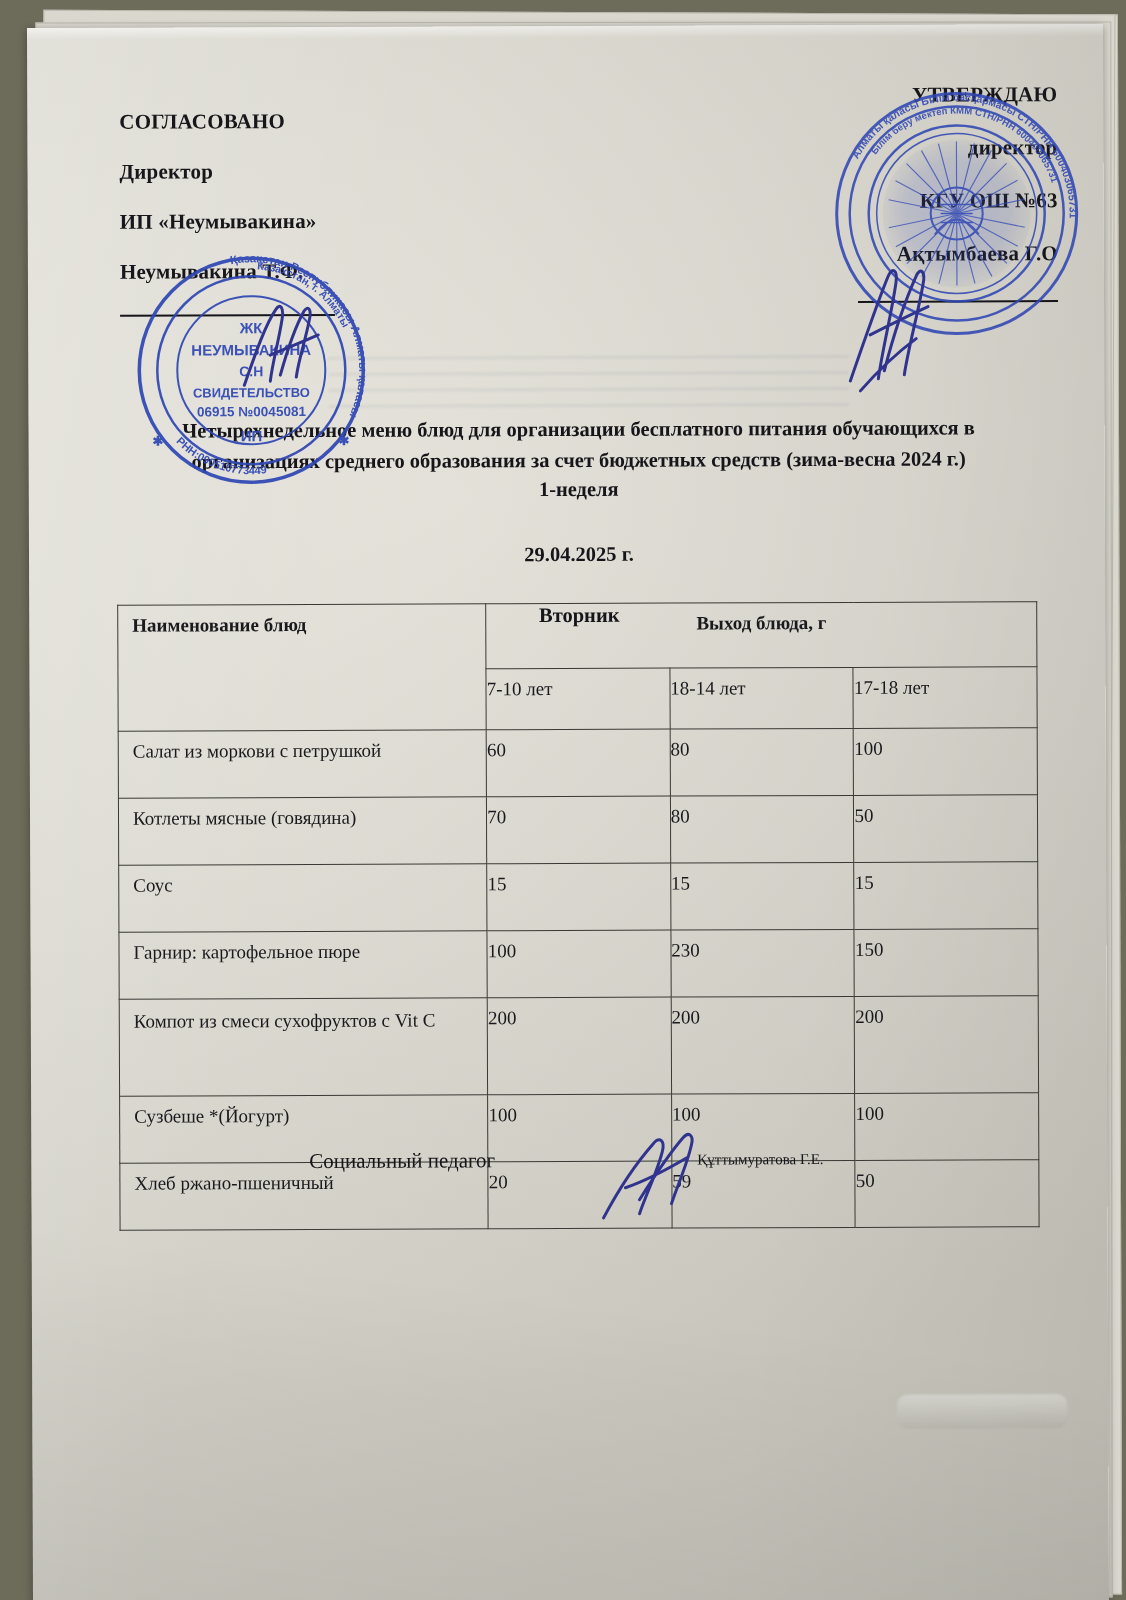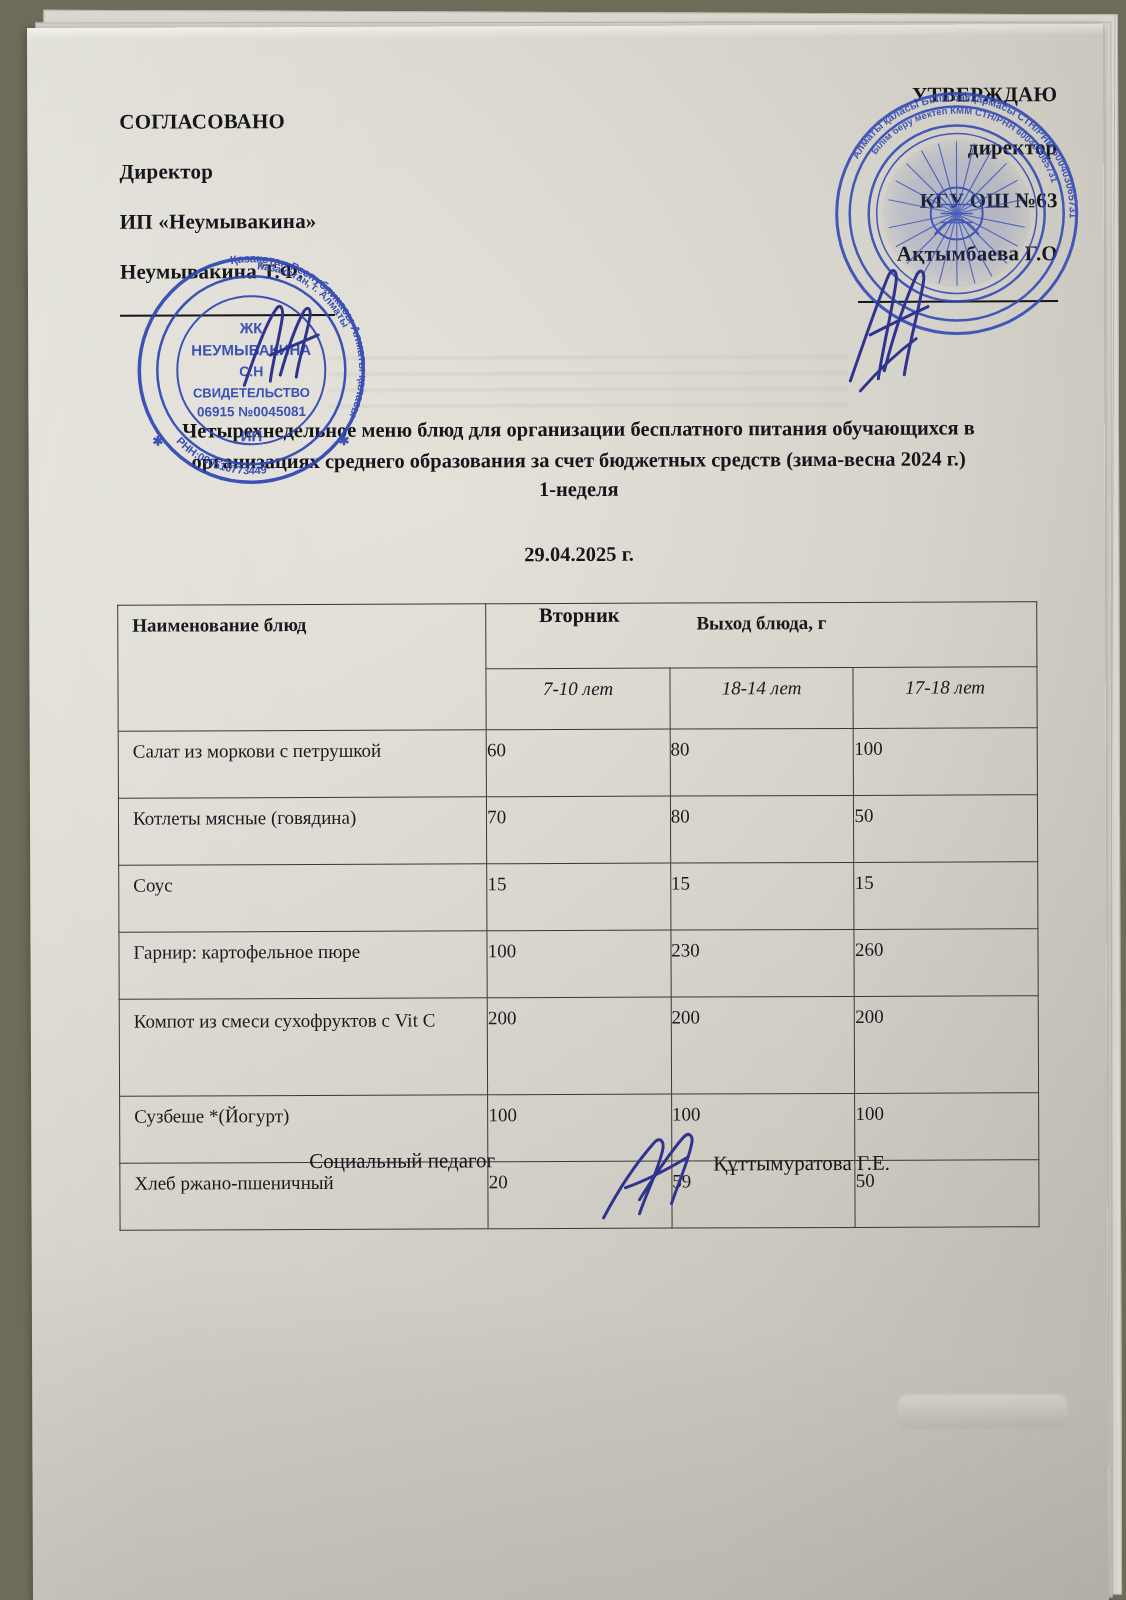--- a/index.html
+++ b/index.html
@@ -82,29 +82,29 @@
     font-size:19px;
     font-weight:normal;
     vertical-align:top;
     background:transparent;
   }
   #menu-table th{font-weight:bold;}
   .c-name{width:340px;text-align:left;padding:9px 0 9px 14px !important;}
   .c-num{width:176px;padding:9px 0 9px 0 !important;}
   .c-num-wide{text-align:center;padding:9px 0 !important;}
   .r-head1 th{height:46px;}
-  .r-head2 td{height:42px;text-align:center;font-style:italic;}
+  .r-head2 td{height:42px;text-align:left;}
   tbody tr td{height:48px;}
   tbody tr.tall td{height:78px;}
   .cell-2line{line-height:26px;}
 
   
   .footer-sig{position:absolute;left:278px;top:1118px;width:640px;}
   .footer-sig .role{position:absolute;left:0;top:4px;font-size:21px;color:#16151a;}
-  .footer-sig .name{position:absolute;left:404px;top:8px;font-size:21px;color:#16151a;font-family:Liberation Serif, serif;}
+  .footer-sig .name{position:absolute;left:388px;top:8px;font-size:15px;color:#16151a;font-family:Liberation Serif, serif;}
 
   
   .stamp{position:absolute;pointer-events:none;}
   .stamp svg{display:block;}
 
   #stamp-left{left:98px;top:218px;width:250px;height:185px;opacity:.93;}
   #stamp-right{right:18px;top:60px;width:258px;height:258px;opacity:.88;}
 
   .ink{fill:none;stroke:#2f47b4;}
   .ink-t{fill:#2f47b4;font-family:"Liberation Sans",sans-serif;font-weight:bold;}
@@ -197,21 +197,21 @@
             <tr>
               <td class="c-name">Соус</td>
               <td class="c-num">15</td>
               <td class="c-num">15</td>
               <td class="c-num">15</td>
             </tr>
             <tr>
               <td class="c-name">Гарнир: картофельное пюре</td>
               <td class="c-num">100</td>
               <td class="c-num">230</td>
-              <td class="c-num">260</td>
+              <td class="c-num">150</td>
             </tr>
             <tr class="tall">
               <td class="c-name cell-2line">Компот из смеси сухофруктов с Vit C</td>
               <td class="c-num">200</td>
               <td class="c-num">200</td>
               <td class="c-num">200</td>
             </tr>
             <tr>
               <td class="c-name">Сузбеше *(Йогурт)</td>
               <td class="c-num">100</td>

